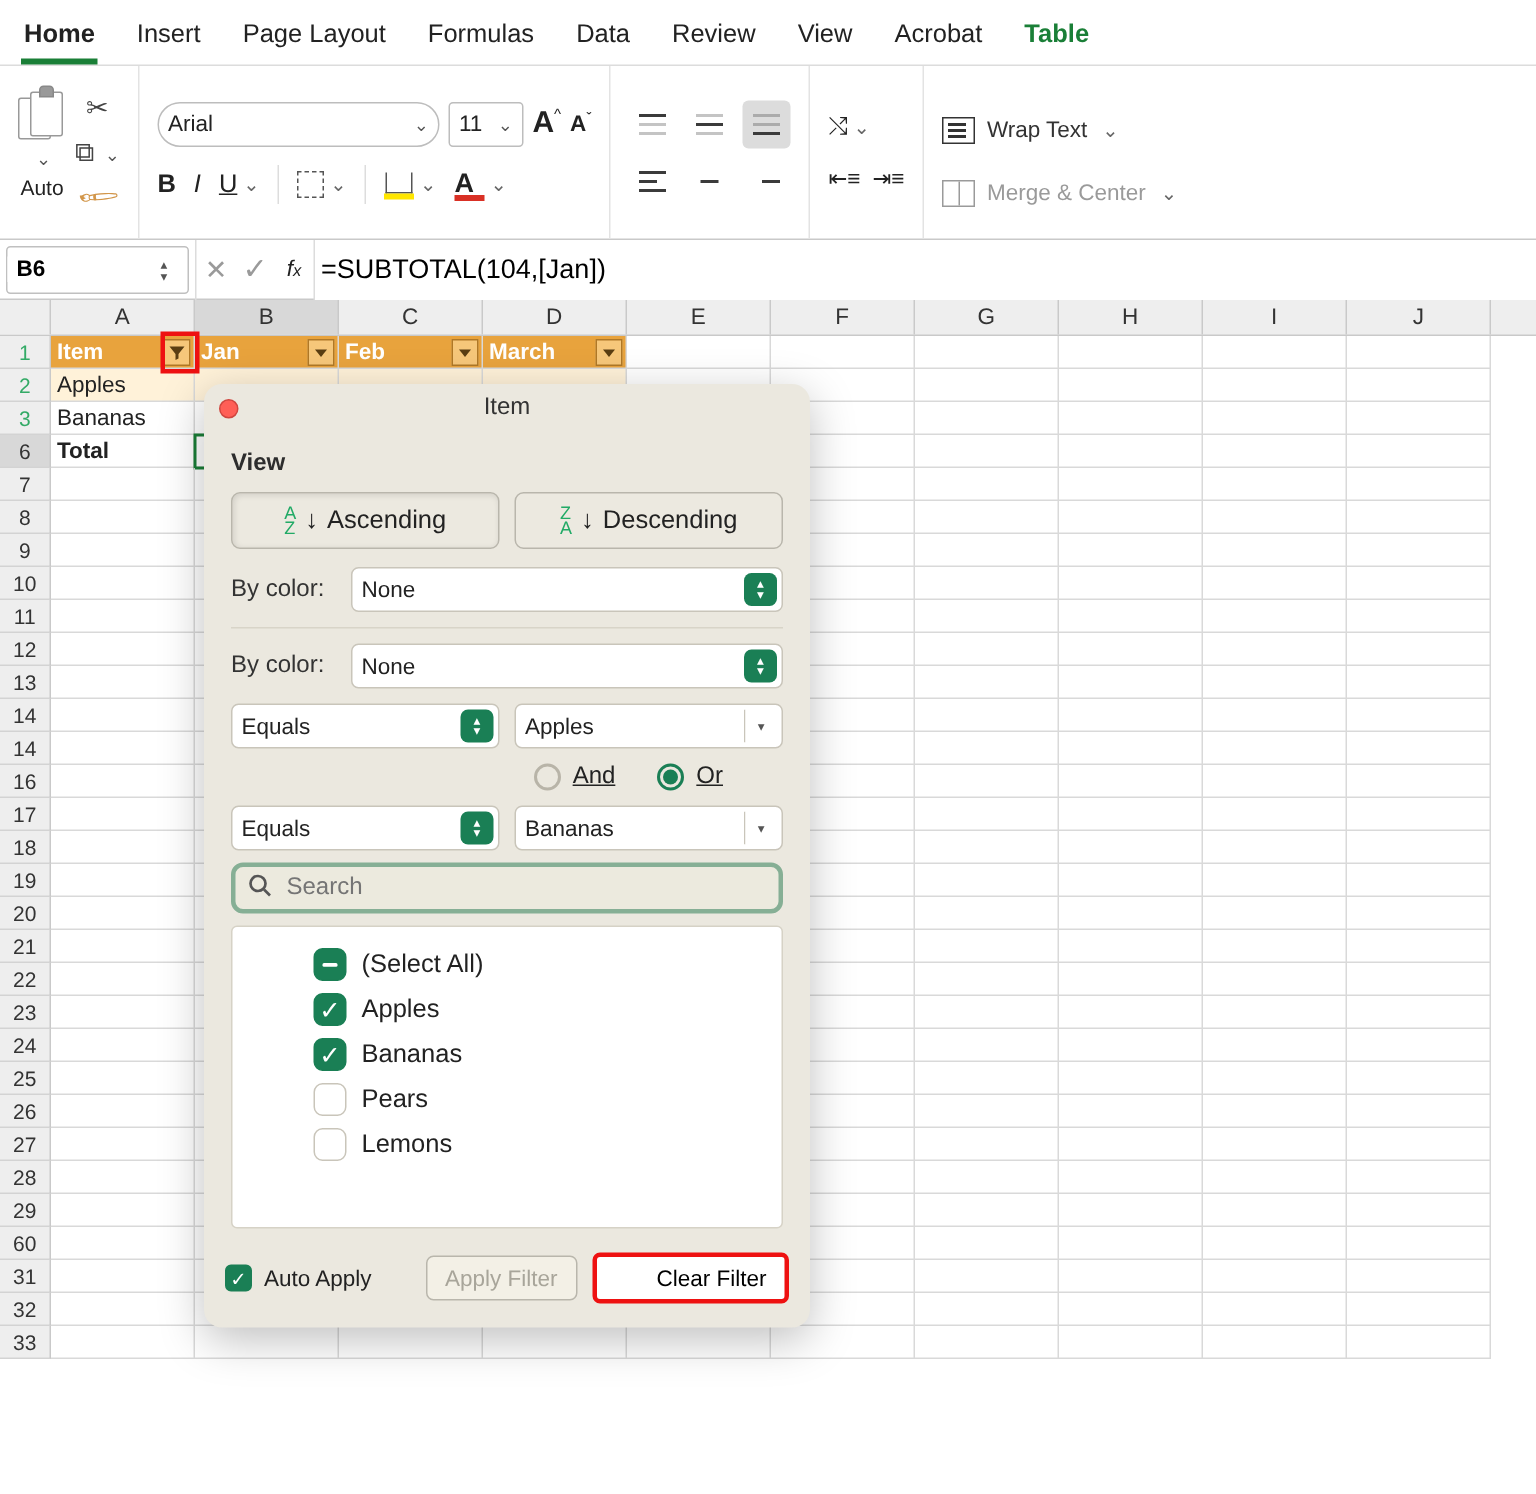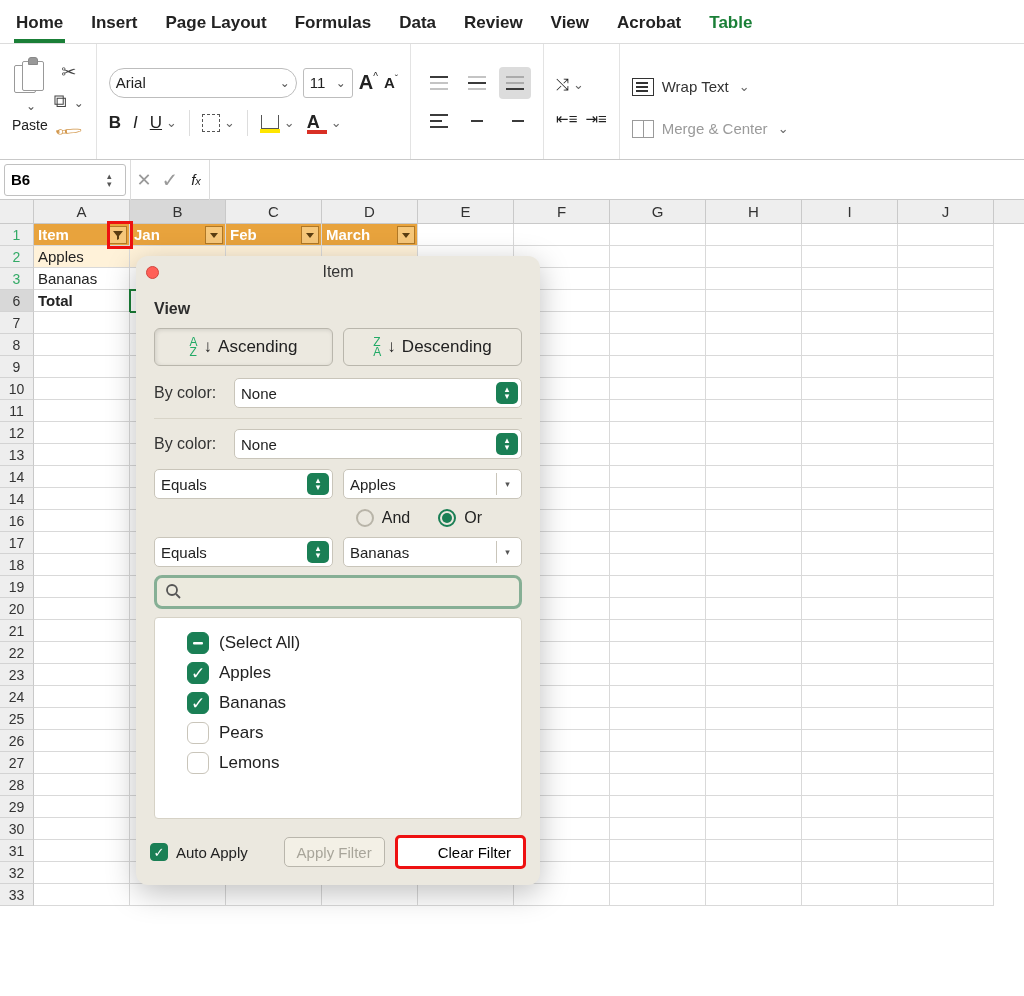--- a/index.html
+++ b/index.html
@@ -1,21 +1,21 @@
 <!DOCTYPE html>
 <html><head>
 <meta charset="utf-8">
 <style>
   * { box-sizing: border-box; }
   html, body { margin: 0; padding: 0; font-family: -apple-system, "Helvetica Neue", Arial, sans-serif; font-size: 15px; background: #fff; color: #222; }
   .app { width: 1024px; height: 996px; position: relative; overflow: hidden; }
 
   
   .ribbon-tabs { display: flex; align-items: flex-end; padding: 6px 14px 0 14px; gap: 24px; border-bottom: 1px solid #dcdcdc; height: 44px; }
-  .ribbon-tab { font-size: 17px; color: #222; padding: 6px 2px 10px 2px; font-weight: 700; cursor: pointer; }
+  .ribbon-tab { font-size: 17px; color: #222; padding: 6px 2px 10px 2px; font-weight: 400; cursor: pointer; }
   .ribbon-tab.active { font-weight: 700; border-bottom: 4px solid #1a7f37; padding-bottom: 6px; }
   .ribbon-tab.context { color: #1a7f37; font-weight: 700; }
 
   
   .ribbon-body { display: flex; border-bottom: 1px solid #c9c9c9; height: 116px; background: #fff; }
   .group { display: flex; align-items: center; padding: 8px 12px; border-right: 1px solid #e3e3e3; }
   .group-col { display: flex; flex-direction: column; gap: 6px; }
   .group-paste { flex-direction: column; align-items: center; justify-content: center; gap: 2px; }
   .paste-icon { width: 32px; height: 38px; position: relative; }
   .clip-back { position:absolute; left:0; top:4px; width:22px; height:28px; border:1px solid #999; border-radius:2px; background:#fff;}
@@ -109,29 +109,29 @@
   .az-ic { font-size:12px; color:#2a6; line-height:10px;}
   .label-row { display:flex; align-items:center; gap:10px; margin:6px 0;}
   .lbl { width:70px; font-size:16px; color:#333;}
   .combo { flex:1; height:30px; background:#fff; border:1px solid #c9c5ba; border-radius:5px; display:flex; align-items:center; padding:0 6px; position:relative;}
   .combo .end { position:absolute; right:3px; top:3px; width:22px; height:22px; border-radius:5px; background:#1a7f55; color:#fff; display:flex; flex-direction:column; align-items:center; justify-content:center; font-size:9px; line-height:7px;}
   .hr { height:1px; background:#d8d4c8; margin:10px 0;}
   .op-row{ display:flex; gap:10px;}
   .op-sel { width:190px;}
   .val-sel { flex:1;}
   .val-sel .end { background:#fff; color:#555; border-left:1px solid #c9c5ba; border-radius:0 4px 4px 0;}
-  .radio-row { display:flex; align-items:center; gap:28px; justify-content:flex-end; padding:10px 40px 10px 0;}
+  .radio-row { display:flex; align-items:center; gap:28px; justify-content:flex-end; padding:10px 40px 10px 0;text-decoration:underline;}
   .radio-ctl { display:flex; align-items:center; gap:8px; font-size:16px;}
   .radio { width:18px; height:18px; border-radius:50%; border:2px solid #b8b4a8; display:inline-flex; align-items:center; justify-content:center;}
   .radio.checked{ border-color:#1a7f55;}
   .radio.checked::after{content:"";width:10px;height:10px;border-radius:50%;background:#1a7f55;}
   .search-wrap { margin:8px 0; }
   .search-box { height:34px; border:3px solid #86af95; border-radius:8px; background:#eceade; display:flex; align-items:center; padding:0 8px; gap:8px;}
   .search-box input{ flex:1; border:none; background:transparent; font-size:16px; outline:none;}
-  .list-box { background:#fff; border:1px solid #d6d2c6; border-radius:4px; padding:10px 8px 40px 2px; margin-top:8px;}
+  .list-box { background:#fff; border:1px solid #d6d2c6; border-radius:4px; padding:10px 8px 40px 24px; margin-top:8px;}
   .li-row { display:flex; align-items:center; gap:10px; font-size:17px; padding:4px 30px;}
   .ck { width:22px; height:22px; border-radius:6px; border:1px solid #c9c5ba; display:inline-flex; align-items:center; justify-content:center; color:#fff;}
   .ck.checked { background:#1a7f55; border-color:#1a7f55;}
   .ck.indet { background:#1a7f55; border-color:#1a7f55;}
   .foot-row { display:flex; align-items:center; padding:10px 14px 2px 14px;}
   .auto-apply { display:flex; align-items:center; gap:8px; font-size:15px;}
   .foot-spacer{ flex:1;}
   .btn { height:30px; padding:0 12px; border:1px solid #b9b6ac; border-radius:5px; background:#f3f0e6; font-size:15px;}
   .btn.disabled{ color:#a8a59a;}
   .btn-clear { border:3px solid #e11; background:#fff; height:34px;padding-left:40px;}
@@ -160,21 +160,21 @@
 
   <div class="group group-paste">
     <div style="display:flex;align-items:flex-start;">
       <div style="display:flex;flex-direction:column;align-items:center;">
         <div class="paste-icon">
           <div class="clip-back"></div>
               <div class="clip-front"></div>
               <div class="clip-top"></div>
         </div>
         <span class="arrow-dd">⌄</span>
-        <div class="paste-lbl">Paste</div>
+        <div class="paste-lbl">Auto</div>
       </div>
       <div class="mini-col">
         <span class="mini-icon">✂︎</span>
         <span class="mini-icon">⧉ <span class="arrow-dd">⌄</span></span>
         <span class="mini-icon brush">🖌</span>
       </div>
     </div>
   </div>
 
   <div class="group">
@@ -310,20 +310,21 @@
     <div class="name-stepper">
           <span>▴</span>
           <span>▾</span>
         </div>
   </div>
   <div class="fx-sep"></div>
   <div class="fx-cancel">✕</div>
   <div class="fx-accept">✓</div>
   <div class="fx-label">f<span style="font-size:11px">x</span></div>
   <div class="fx-sep"></div>
+  <input class="formula-input" value="=SUBTOTAL(104,[Jan])" style="">
 </div>
 
 <div class="col-headers">
   <div class="corner"></div>
   <div class="ch colA">A</div>
   <div class="ch hi colB">B</div>
   <div class="ch colC">C</div>
   <div class="ch colD">D</div>
   <div class="ch colE">E</div>
   <div class="ch colF">F</div>
@@ -355,21 +356,21 @@
         <div class="rh">20</div>
         <div class="rh">21</div>
         <div class="rh">22</div>
         <div class="rh">23</div>
         <div class="rh">24</div>
         <div class="rh">25</div>
         <div class="rh">26</div>
         <div class="rh">27</div>
         <div class="rh">28</div>
         <div class="rh">29</div>
-        <div class="rh">30</div>
+        <div class="rh">60</div>
         <div class="rh">31</div>
         <div class="rh">32</div>
         <div class="rh">33</div>
       </div>
   <div class="cells">
 
     <div class="row">
       <div class="cell hdr-cell colA">
         <span>Item</span>
         <span class="filter-btn">
@@ -850,20 +851,21 @@
     </div>
 
     <div class="search-wrap">
       <div class="search-box">
         <span>
           <svg width="16" height="16" viewBox="0 0 16 16">
                 <circle cx="7" cy="7" r="5" fill="none" stroke="#555" stroke-width="1.8"></circle>
                 <line x1="11" y1="11" x2="15" y2="15" stroke="#555" stroke-width="1.8"></line>
               </svg>
         </span>
+        <input placeholder="Search" style="">
       </div>
     </div>
 
     <div class="list-box">
       <div class="li-row">
             <span class="ck indet">
               <svg width="14" height="14">
                 <rect x="2" y="6" width="10" height="2.5" fill="#fff" rx="1"></rect>
               </svg>
             </span>

